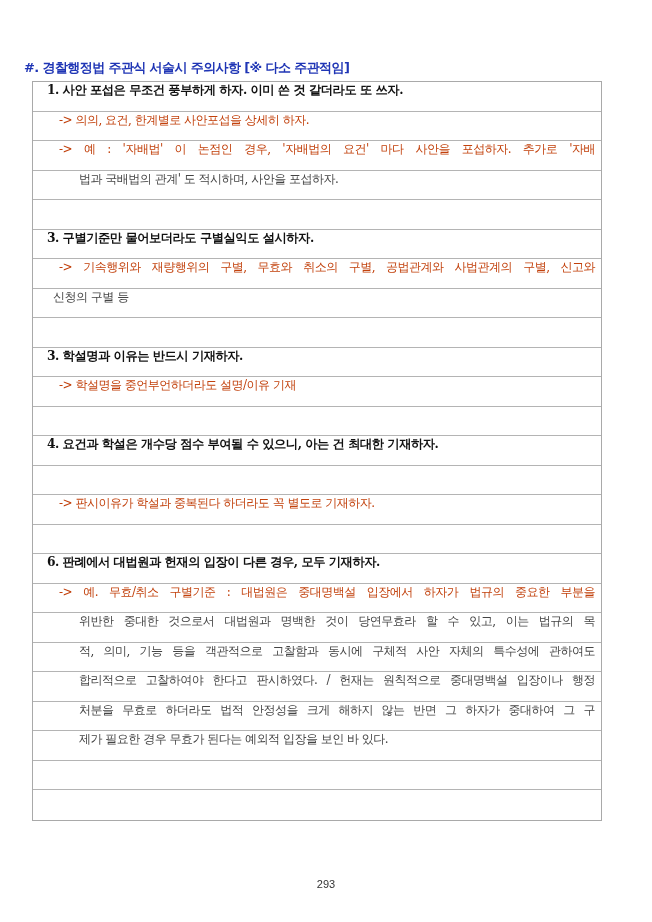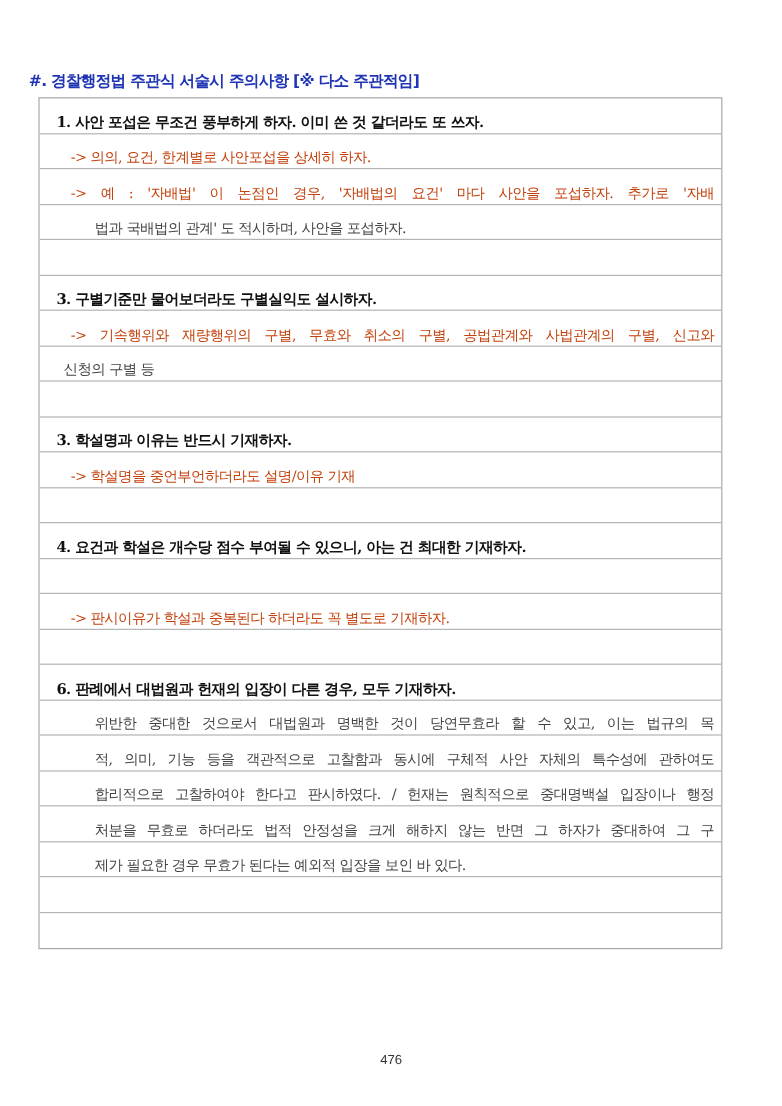--- a/index.html
+++ b/index.html
@@ -3,21 +3,21 @@
 <meta charset="utf-8">
 <style>
   html, body { margin: 0; padding: 0; background: #ffffff; }
   body { width: 652px; height: 922px; position: relative; overflow: hidden;
          font-family: "DejaVu Sans", "Liberation Sans", sans-serif; color: #222; }
   .heading { position: absolute; left: 24px; top: 59px; font-size: 13px; font-weight: bold;
              color: #1f35b5; letter-spacing: -0.6px; white-space: nowrap; }
   .sheet { position: absolute; left: 32px; top: 81px; width: 570px;
            border: 1px solid #a9a9a9; box-sizing: border-box; }
   .row { height: 29.5px; border-bottom: 1px solid #b4b4b4; box-sizing: border-box;
-         display: flex; align-items: flex-end; white-space: nowrap; overflow: hidden;
+         display: flex; align-items: flex-start; white-space: nowrap; overflow: hidden;
          font-family: "DejaVu Serif", "Liberation Serif", serif; font-size: 12px; letter-spacing: -0.5px; }
   .row:last-child { border-bottom: none; }
   .row.title { font-weight: bold; padding-left: 14px; color: #111; font-size: 12.3px; }
   .row.sub { padding-left: 26px; color: #c2410c; }
   .row.cont { padding-left: 46px; color: #444; }
   .row.cont0 { padding-left: 20px; color: #444; }
   .row.just span { display: block; width: 100%; text-align: justify; text-align-last: justify; padding-right: 6px; box-sizing: border-box; }
   .pagenum { position: absolute; left: 0; width: 652px; top: 878px; text-align: center;
              font-size: 11px; color: #333; font-family: "Liberation Sans", sans-serif; }
 </style>
@@ -66,32 +66,35 @@
   <div class="row blank"></div>
 
   <div class="row sub">
       <span>-&gt; 판시이유가 학설과 중복된다 하더라도 꼭 별도로 기재하자.</span>
     </div>
   <div class="row blank"></div>
 
   <div class="row title">
       <span>6. 판례에서 대법원과 헌재의 입장이 다른 경우, 모두 기재하자.</span>
     </div>
+  <div class="row sub just">
+      <span>-&gt; 예. 무효/취소 구별기준 : 대법원은 중대명백설 입장에서 하자가 법규의 중요한 부분을</span>
+    </div>
   <div class="row cont just">
       <span>위반한 중대한 것으로서 대법원과 명백한 것이 당연무효라 할 수 있고, 이는 법규의 목</span>
     </div>
   <div class="row cont just">
       <span>적, 의미, 기능 등을 객관적으로 고찰함과 동시에 구체적 사안 자체의 특수성에 관하여도</span>
     </div>
   <div class="row cont just">
       <span>합리적으로 고찰하여야 한다고 판시하였다. / 헌재는 원칙적으로 중대명백설 입장이나 행정</span>
     </div>
   <div class="row cont just">
       <span>처분을 무효로 하더라도 법적 안정성을 크게 해하지 않는 반면 그 하자가 중대하여 그 구</span>
     </div>
   <div class="row cont">
       <span>제가 필요한 경우 무효가 된다는 예외적 입장을 보인 바 있다.</span>
     </div>
   <div class="row blank"></div>
   <div class="row blank"></div>
 </div>
 
-<div class="pagenum">476</div>
+<div class="pagenum">293</div>
 
 </body></html>

